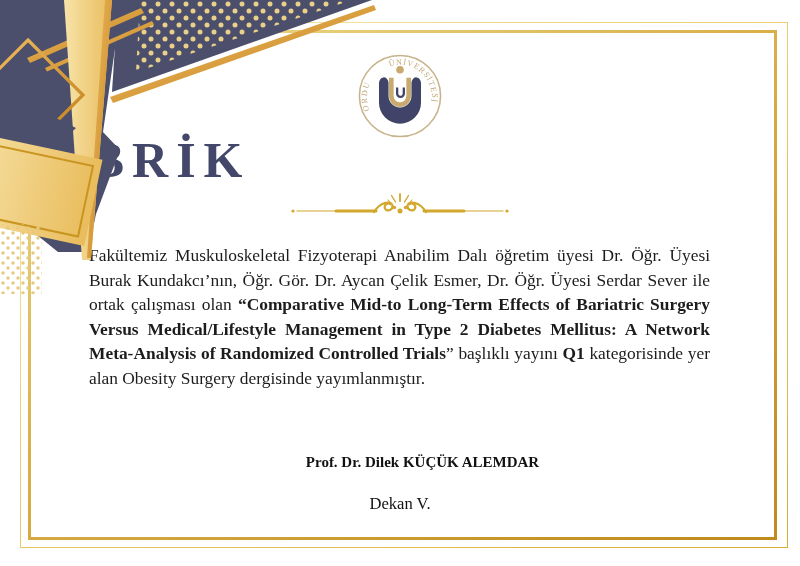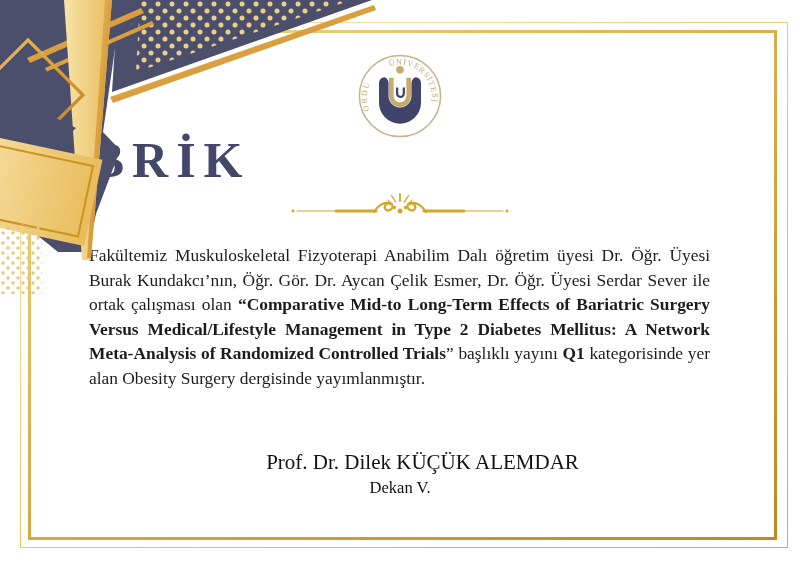--- a/index.html
+++ b/index.html
@@ -49,22 +49,22 @@
   .body-text b{font-weight:bold;}
   .congrats{
     position:absolute;top:390px;left:89px;width:621px;
     font-size:17.4px;line-height:24px;color:#1c1c1c;
     text-indent:45px;
   }
   .signature{
     position:absolute;top:451px;left:0;width:100%;
     text-align:center;color:#111111;
   }
-  .signature .sig-name{font-size:21px;font-weight:normal;line-height:22px;padding-left:45px;}
-  .signature .sig-role{font-size:16.6px;line-height:22px;margin-top:4px;}
+  .signature .sig-name{font-size:15px;font-weight:bold;line-height:22px;padding-left:45px;}
+  .signature .sig-role{font-size:16.6px;line-height:22px;margin-top:20px;}
 </style>
 </head>
 <body>
 
 <div class="stage">
 
   <div class="frame-outer"></div>
   <div class="frame-inner"></div>
 
   <svg class="corner-art" width="520" height="300" viewBox="0 0 520 300" aria-hidden="true">

